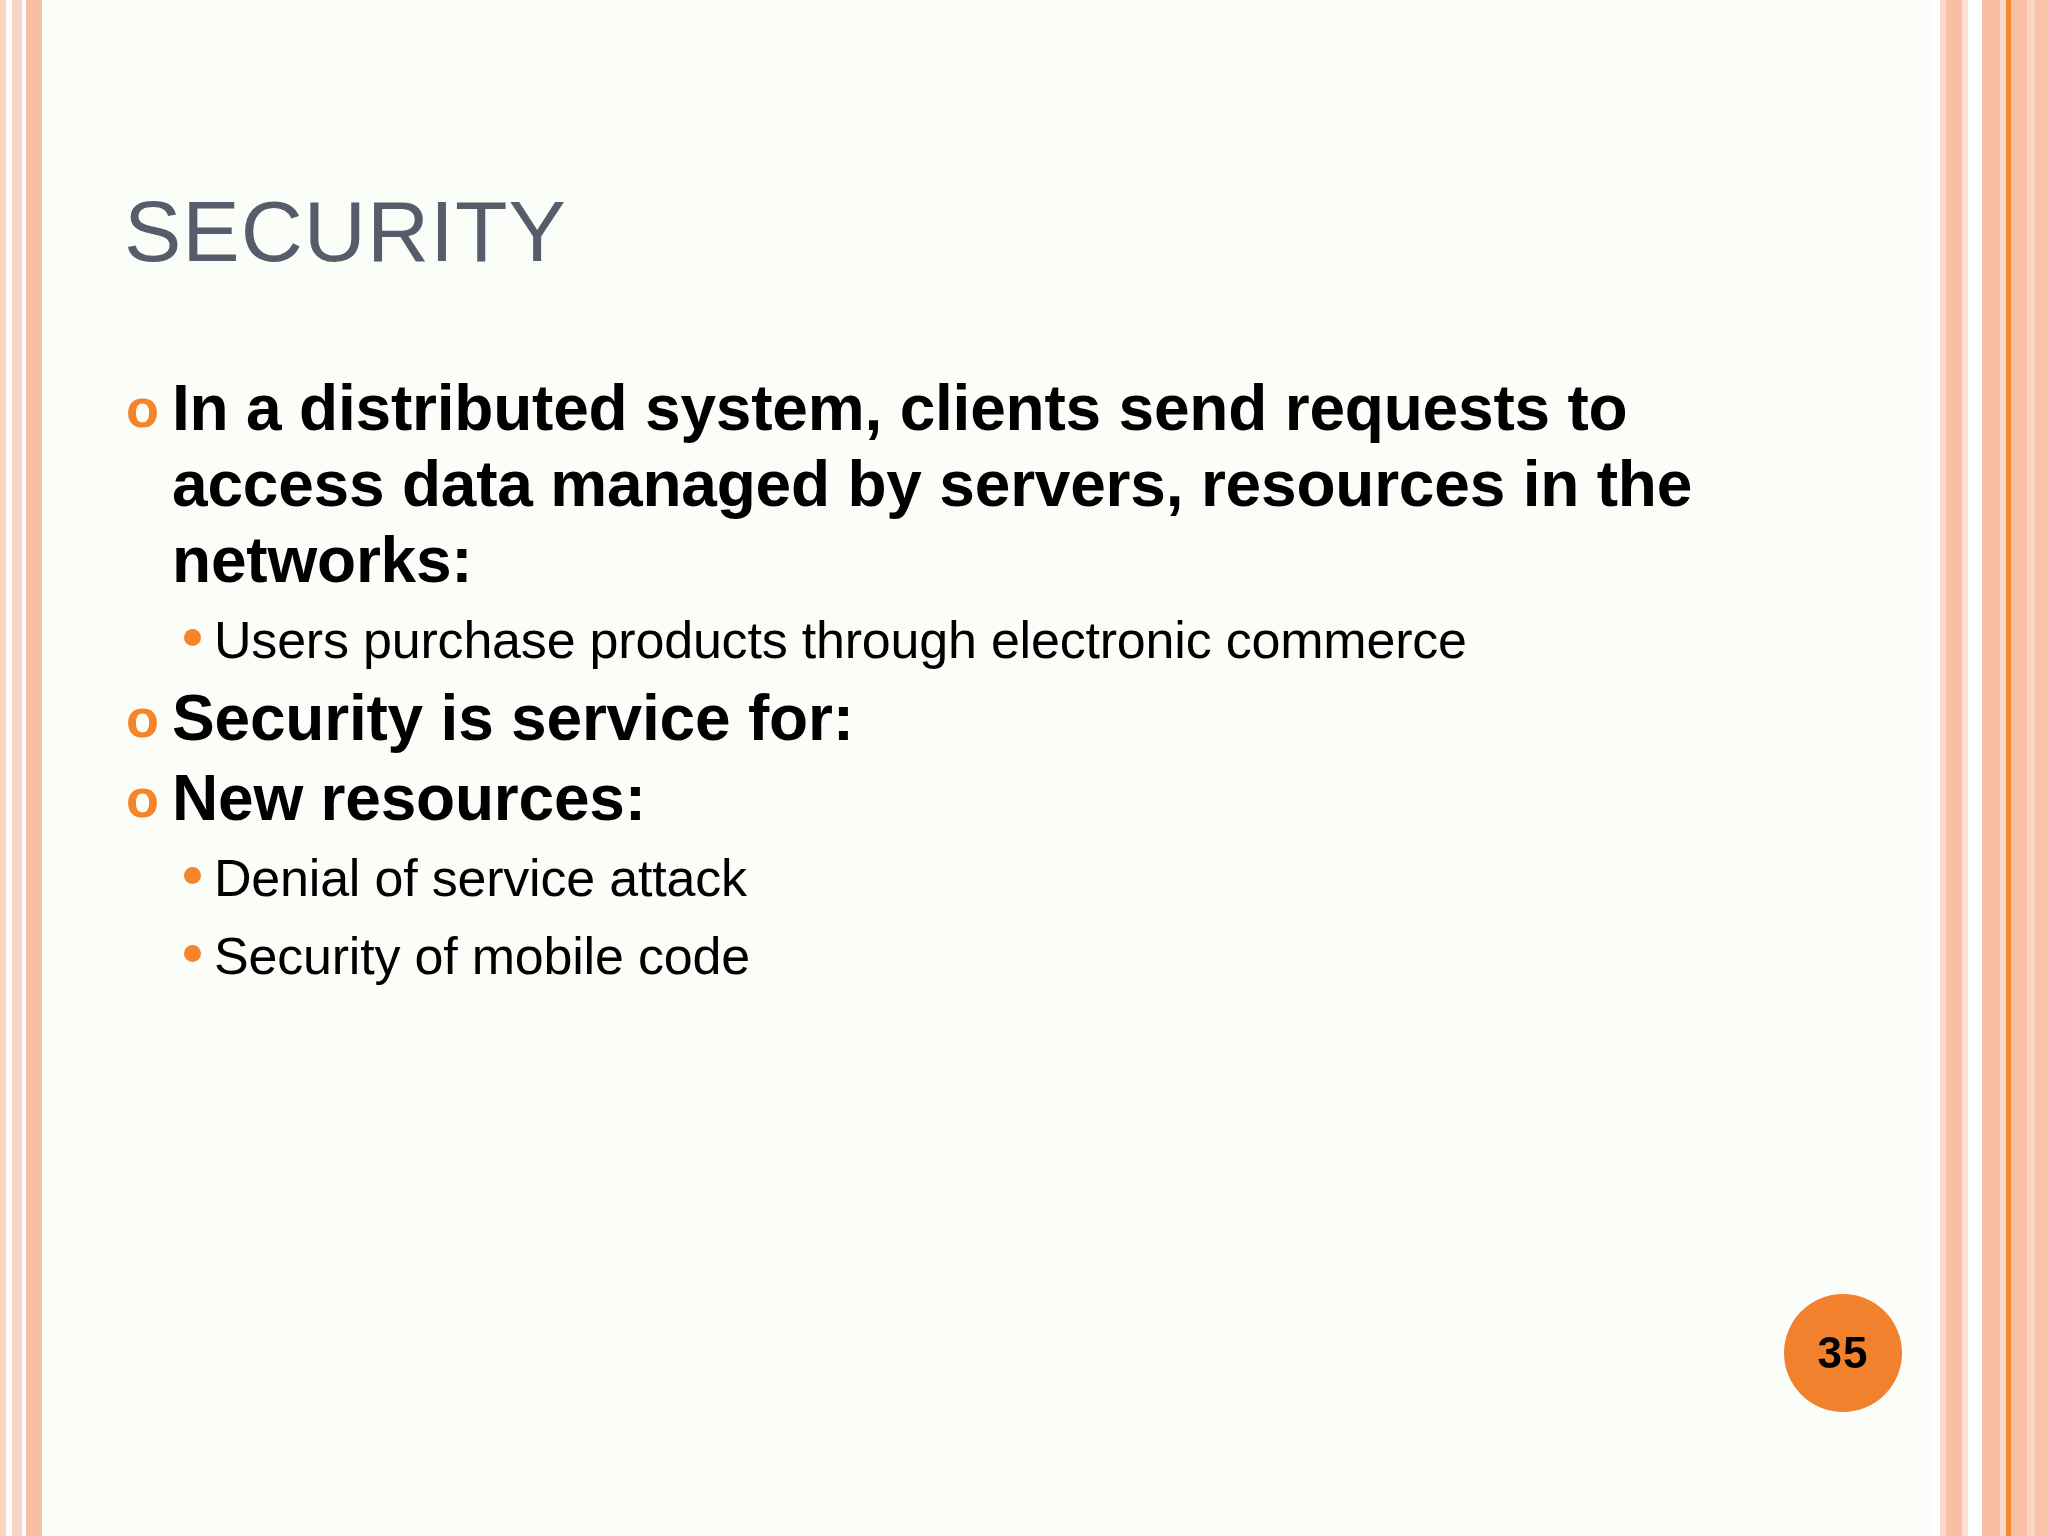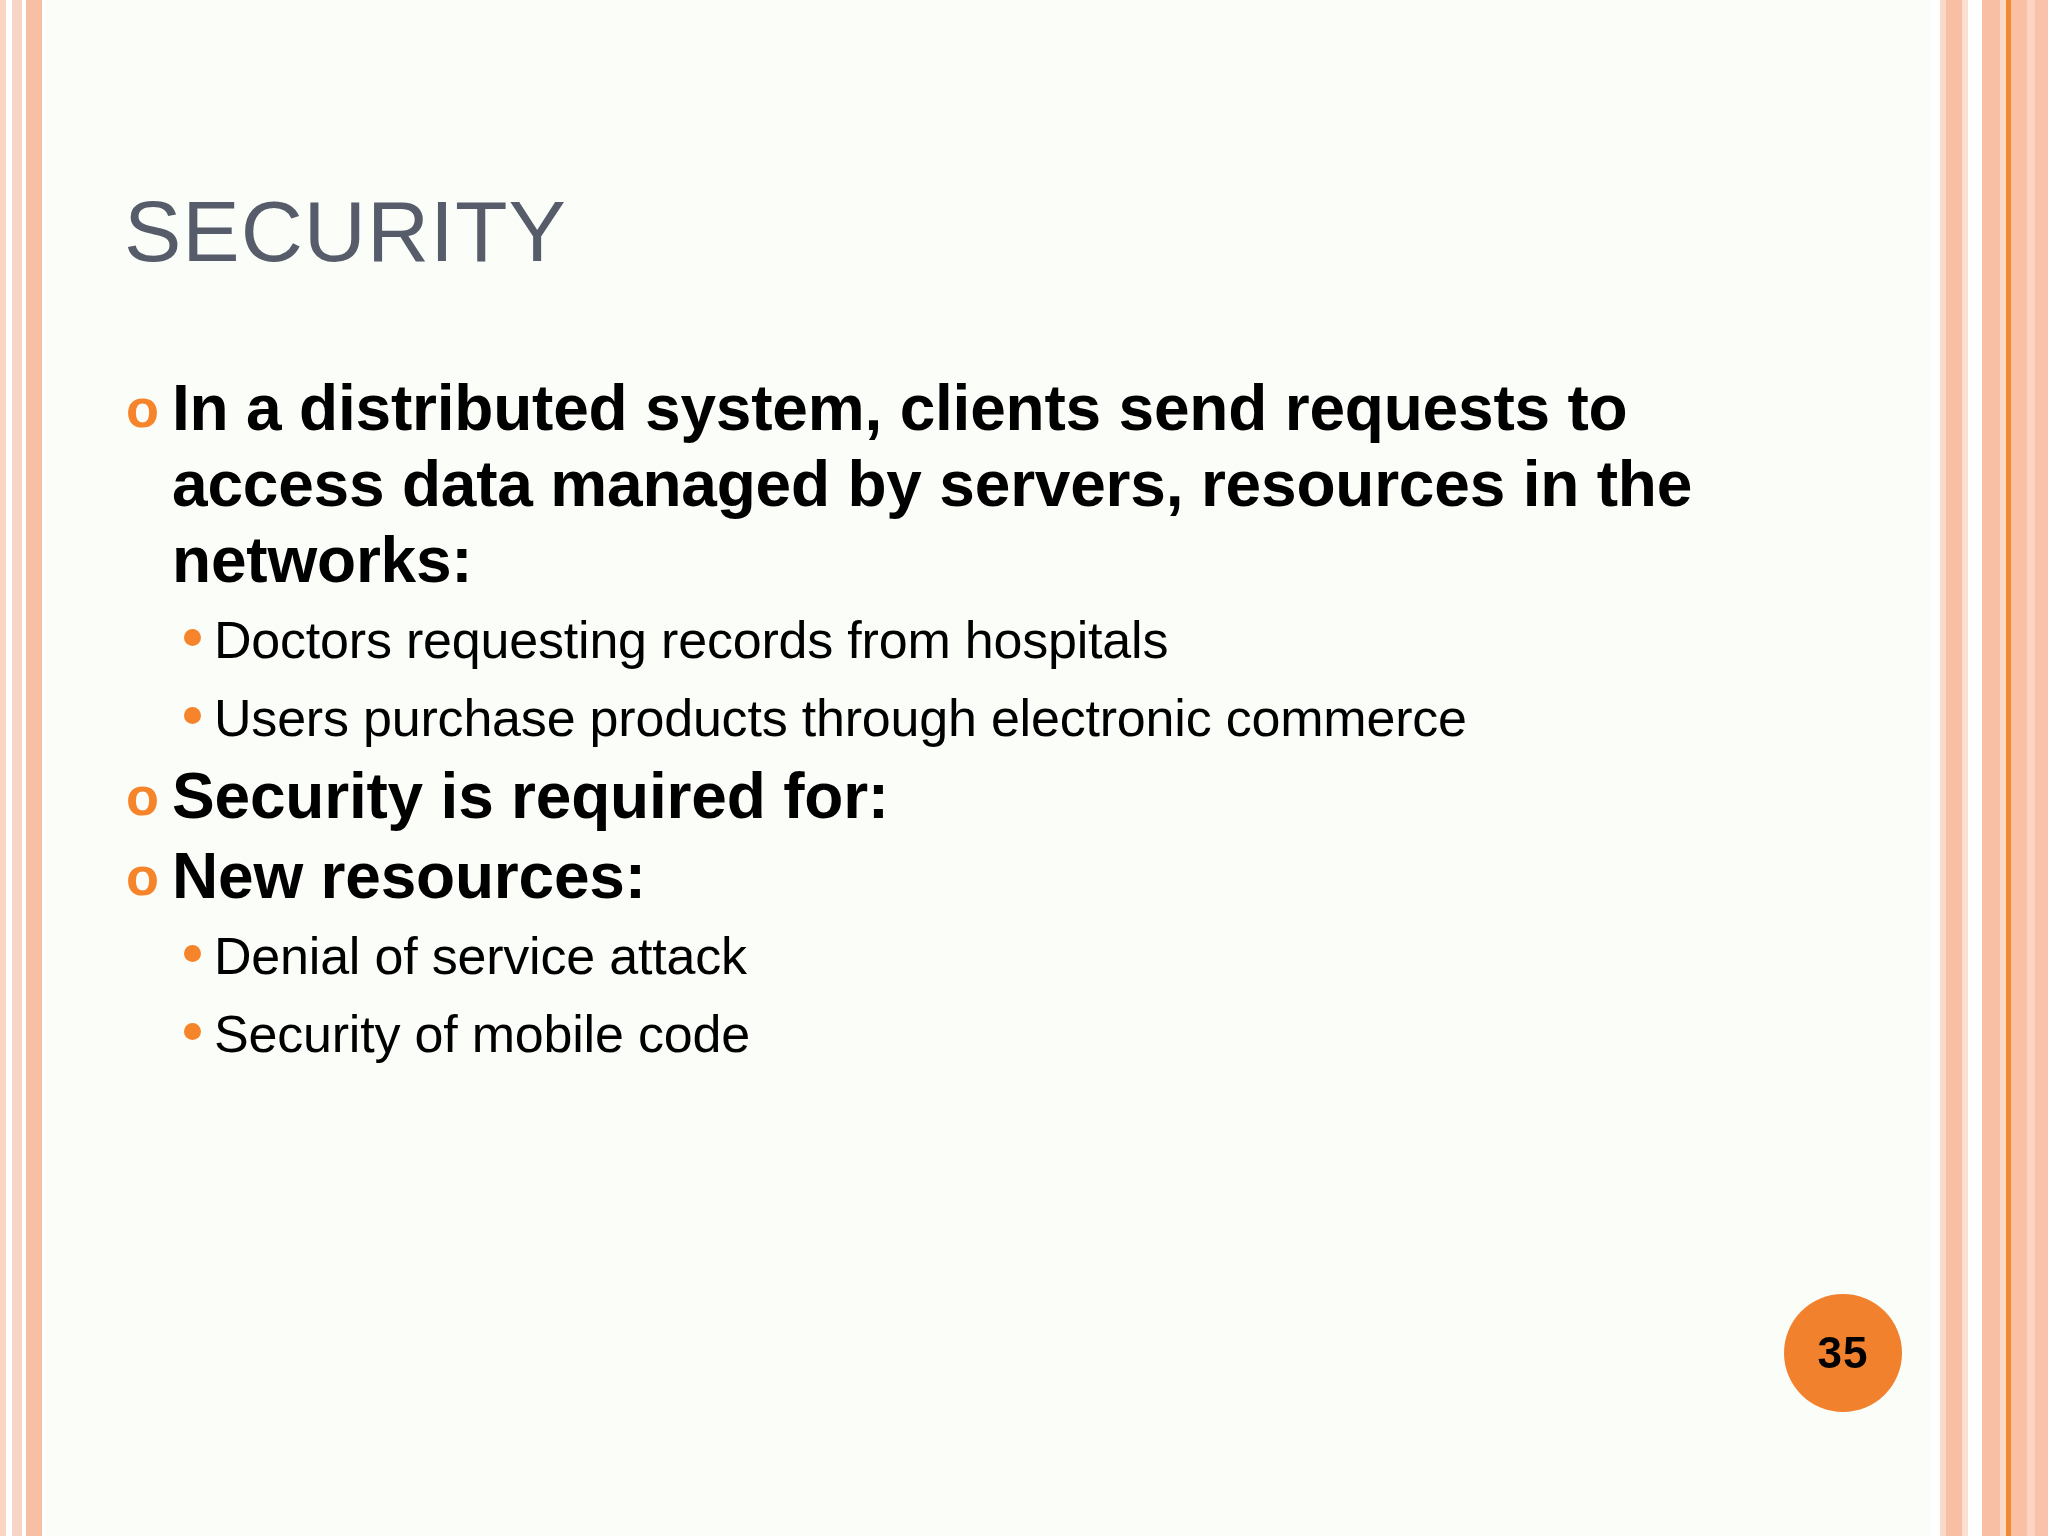--- a/index.html
+++ b/index.html
@@ -191,33 +191,29 @@
   <div class="body">
 
     <div class="group">
       <div class="l1">
         <div class="l1-marker">o</div>
         <div class="l1-text">In a distributed system, clients send requests to access data managed by servers, resources in the networks:</div>
       </div>
       <div class="group-sub">
         <div class="l2">
           <div class="l2-marker"><span class="dot"></span></div>
-          <div class="l2-text">Doctors requesting records from hospitals</div>
-        </div>
-        <div class="l2">
-          <div class="l2-marker"><span class="dot"></span></div>
           <div class="l2-text">Users purchase products through electronic commerce</div>
         </div>
       </div>
     </div>
 
     <div class="group">
       <div class="l1">
         <div class="l1-marker">o</div>
-        <div class="l1-text">Security is required for:</div>
+        <div class="l1-text">Security is service for:</div>
       </div>
     </div>
 
     <div class="group">
       <div class="l1">
         <div class="l1-marker">o</div>
         <div class="l1-text">New resources:</div>
       </div>
       <div class="group-sub">
         <div class="l2">

